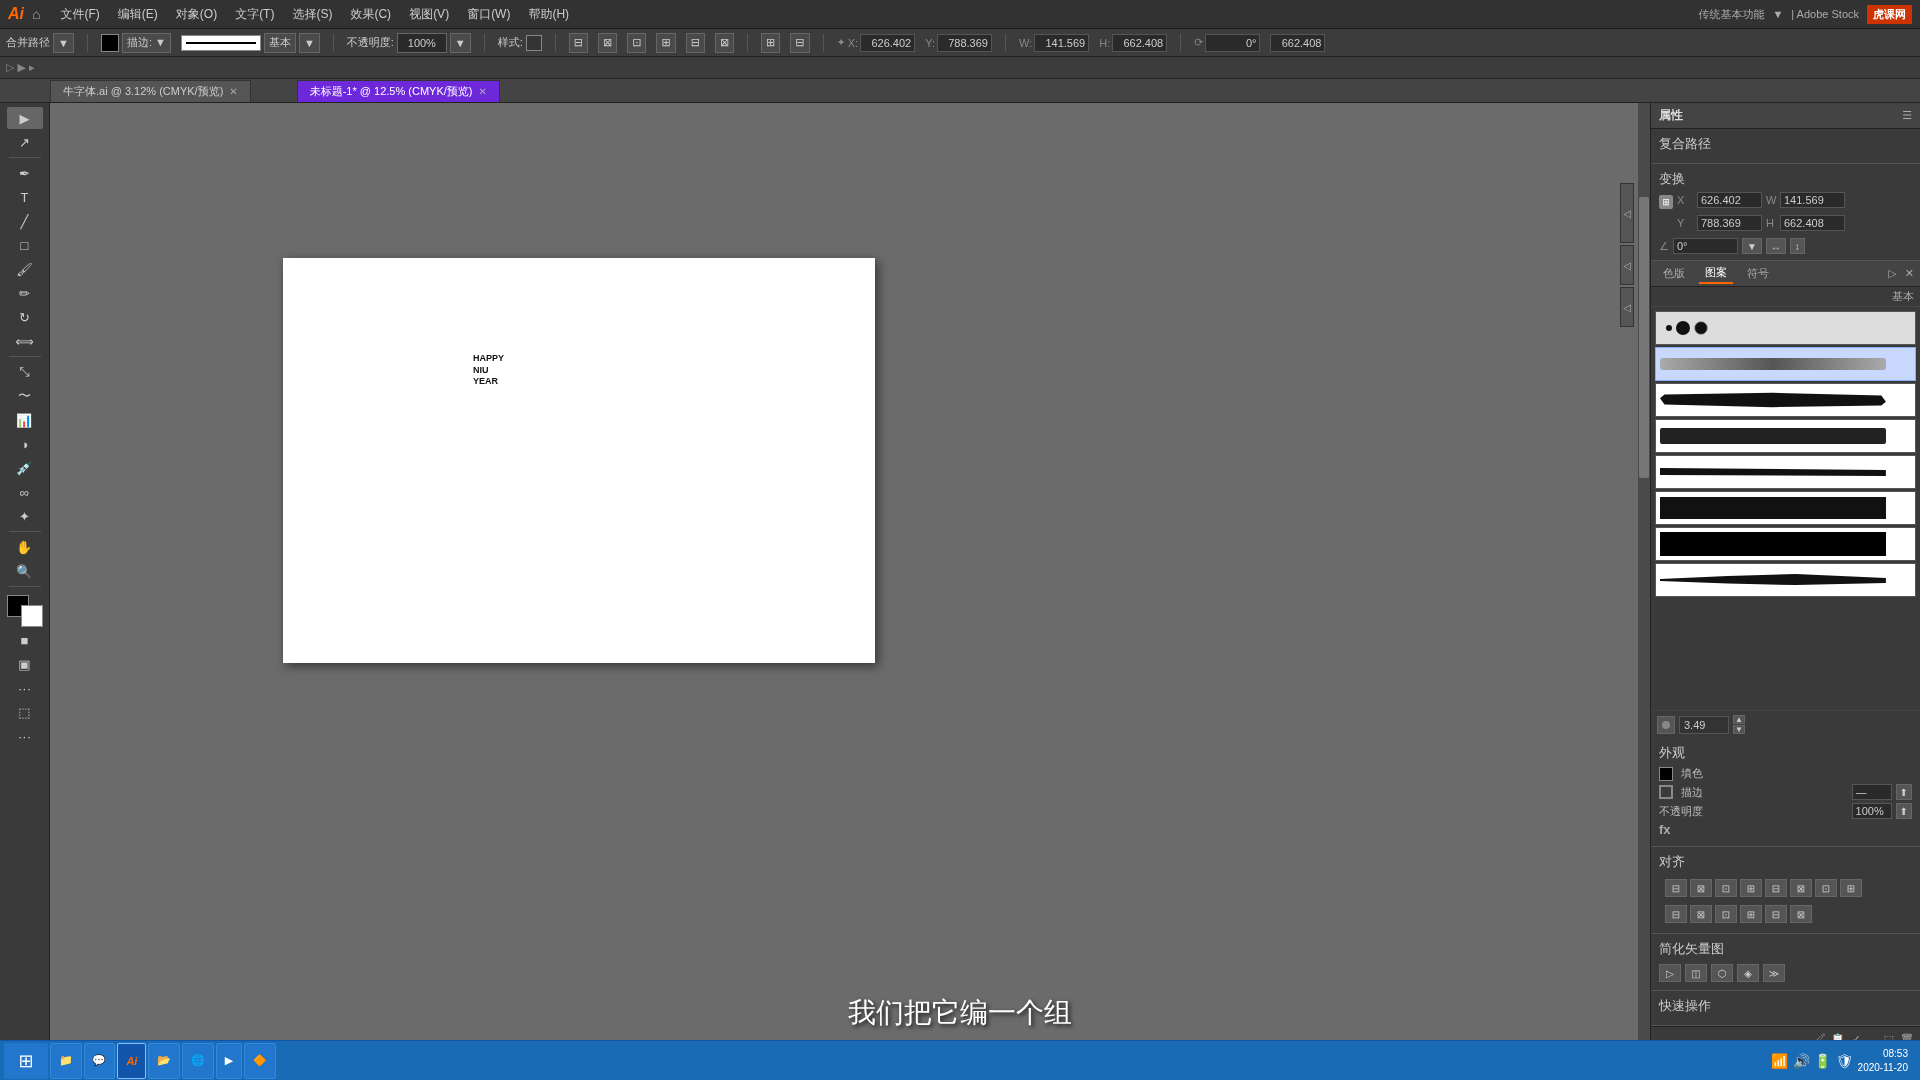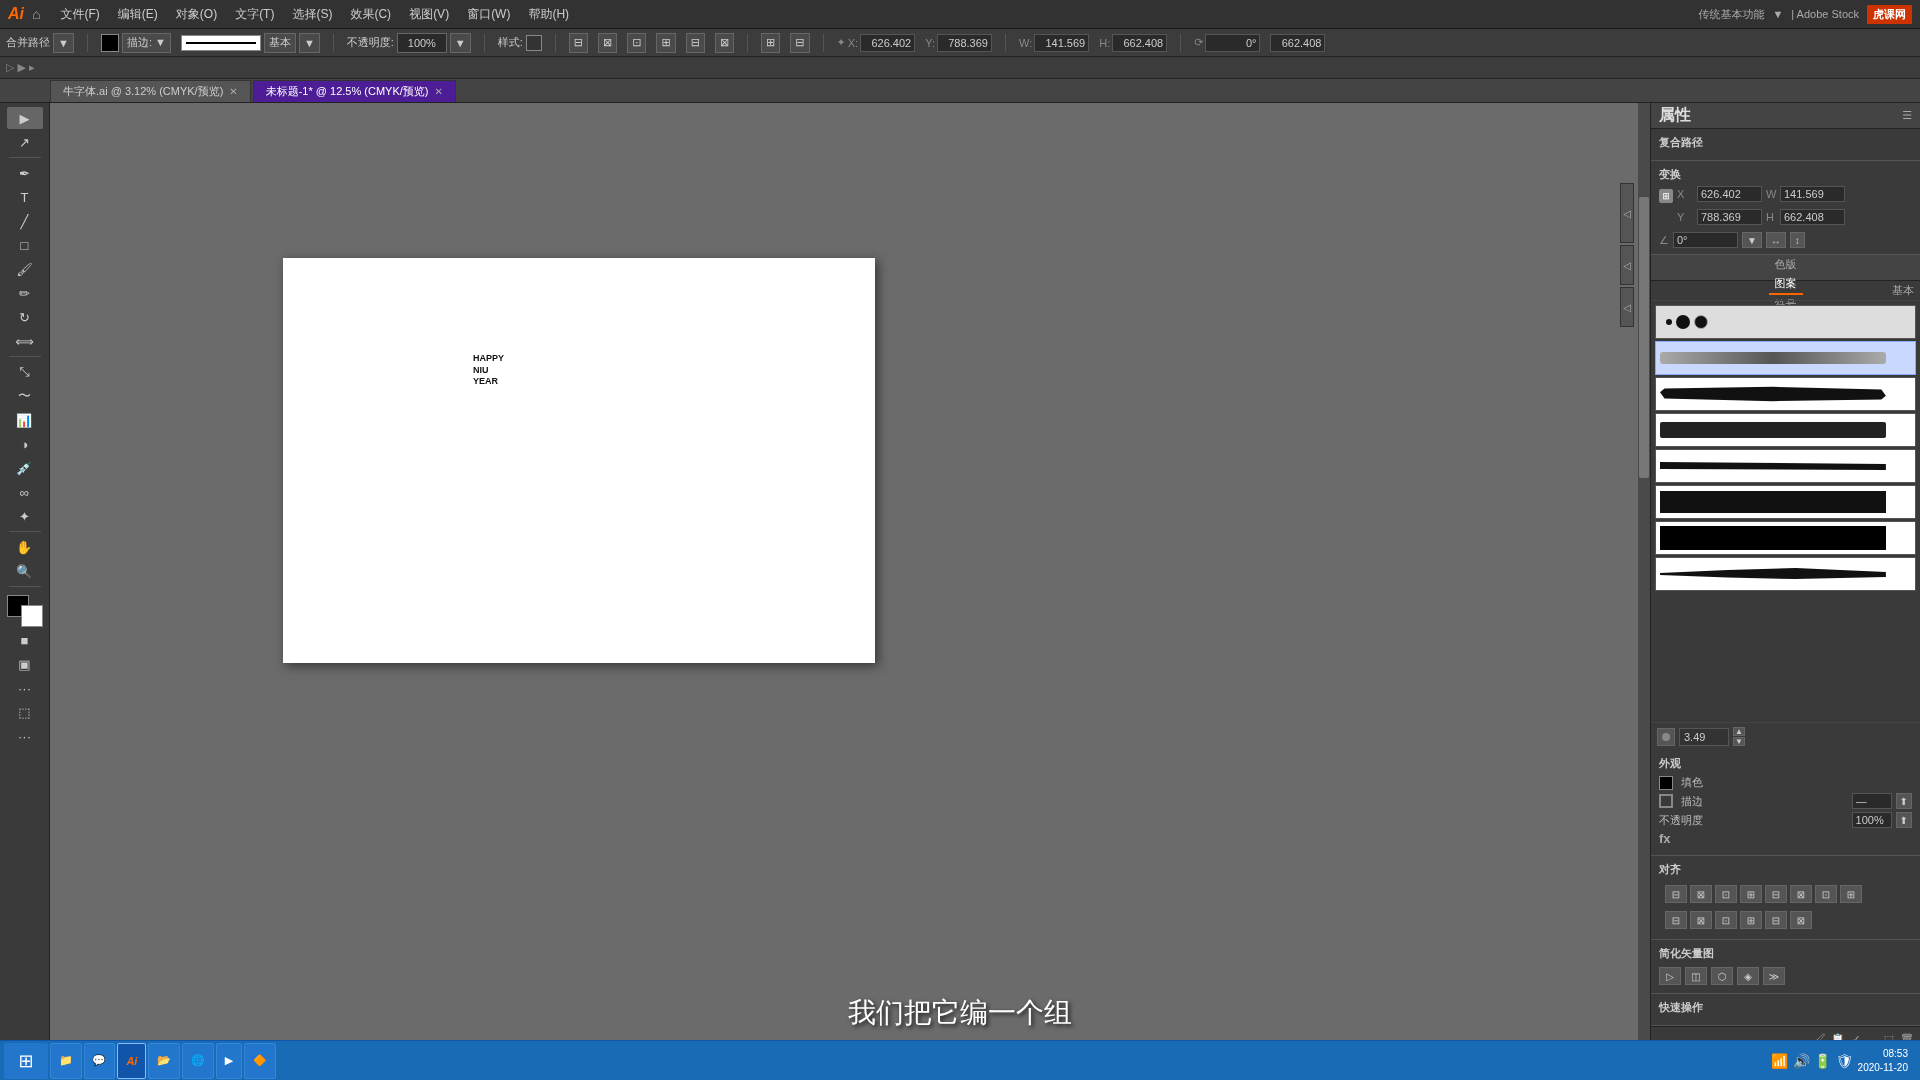--- a/index.html
+++ b/index.html
@@ -157,22 +157,23 @@
       border-bottom: none;
       color: #ccc;
       font-size: 11px;
       display: flex;
       align-items: center;
       gap: 6px;
       cursor: pointer;
       margin-right: 2px;
     }
     .tab.active {
-      background: #4c1d95;
+      background: #6d28d9;
       color: #fff;
+      margin-left: 44px;
     }
     .tab-close {
       font-size: 10px;
       color: #aaa;
       cursor: pointer;
     }
 
     
     #main {
       display: flex;
@@ -370,24 +371,24 @@
       display: flex;
       flex-direction: column;
     }
 
     
     .panel-section {
       border-bottom: 1px solid #555;
       padding: 6px 8px;
     }
     .panel-title {
-      font-size: 11px;
+      font-size: 13px;
       color: #ccc;
       margin-bottom: 4px;
-      font-weight: bold;
+      font-weight: normal;
     }
     .panel-row {
       display: flex;
       align-items: center;
       gap: 4px;
       margin-bottom: 3px;
       font-size: 11px;
       color: #bbb;
     }
     .panel-input {
@@ -411,22 +412,22 @@
       overflow: hidden;
       display: flex;
       flex-direction: column;
     }
     .brush-tabs {
       height: 26px;
       background: #444;
       display: flex;
       align-items: center;
       padding: 0 6px;
+      gap: 8px;
       border-bottom: 1px solid #222;
-      flex-direction: column;
     }
     .brush-tab {
       font-size: 11px;
       color: #aaa;
       cursor: pointer;
       padding: 2px 6px;
     }
     .brush-tab.active {
       color: #fff;
       border-bottom: 2px solid #ff6600;
@@ -786,21 +787,21 @@
     <div style="position:absolute; top:80px; right:16px; display:flex; flex-direction:column; gap:2px;">
       <button style="width:14px; height:60px; background:#555; border:1px solid #333; color:#aaa; font-size:10px; cursor:pointer;">◁</button>
       <button style="width:14px; height:40px; background:#555; border:1px solid #333; color:#aaa; font-size:10px; cursor:pointer;">◁</button>
       <button style="width:14px; height:40px; background:#555; border:1px solid #333; color:#aaa; font-size:10px; cursor:pointer;">◁</button>
     </div>
   </div>
 
   <div id="right-panel">
 
     <div style="height:26px; background:#444; display:flex; align-items:center; justify-content:space-between; padding:0 8px; border-bottom:1px solid #222;">
-      <span style="font-size:16px; font-weight:bold; color:#ddd;">属性</span>
+      <span style="font-size:12px; font-weight:bold; color:#ddd;">属性</span>
       <span style="font-size:11px; color:#aaa;">☰</span>
     </div>
 
     <div class="panel-section">
       <div class="panel-title">复合路径</div>
     </div>
 
     <div class="panel-section">
       <div class="panel-title">变换</div>
       <div style="display:flex; gap:4px; align-items:center; margin-bottom:4px;">

